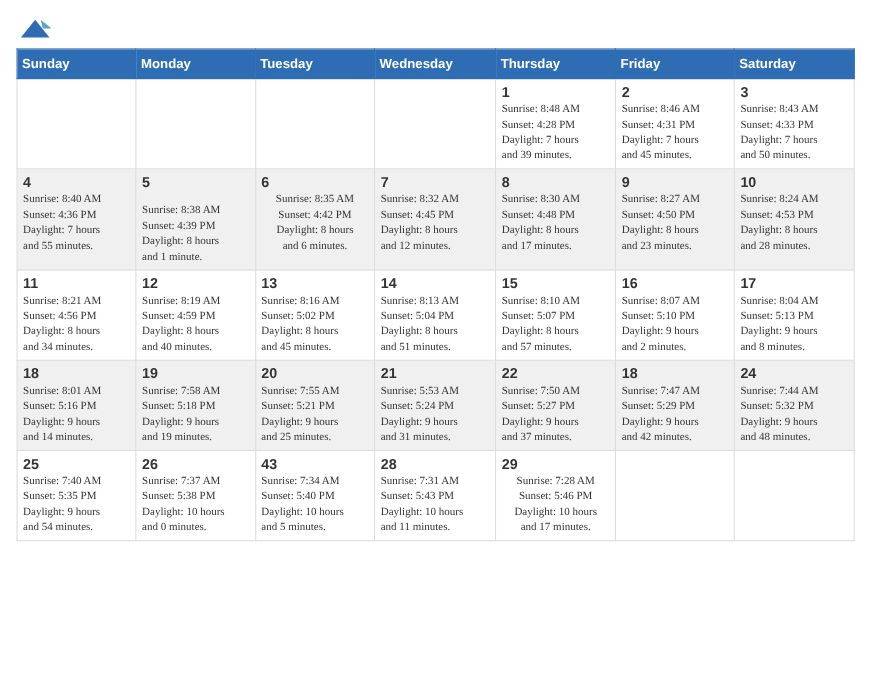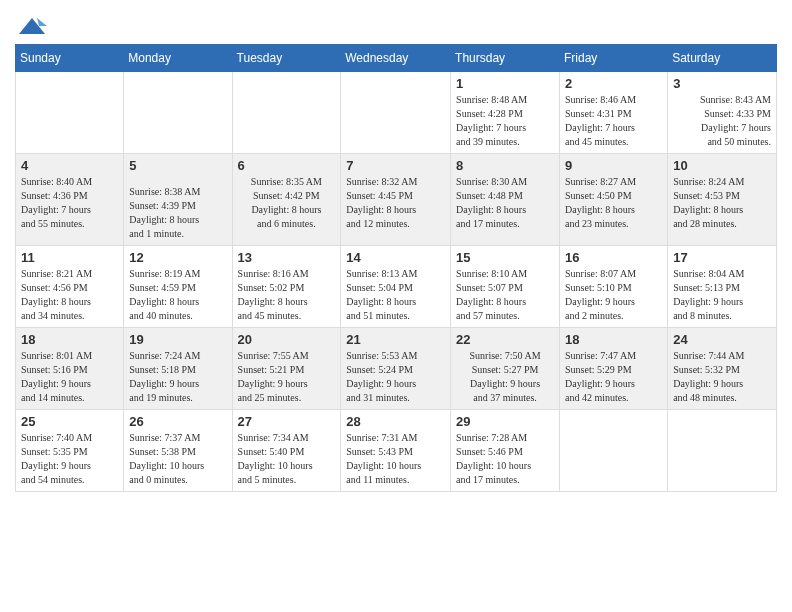--- a/index.html
+++ b/index.html
@@ -60,21 +60,21 @@
       font-size: 11px;
     }
     thead tr {
       background-color: #2e6db4;
       color: #fff;
     }
     thead th {
       padding: 6px 4px;
       text-align: left;
       font-size: 12px;
-      font-weight: normal;
+      font-weight: bold;
       border: 1px solid #2e6db4;
     }
     tbody tr {
       background: #fff;
     }
     tbody tr:nth-child(even) {
       background: #f0f0f0;
     }
     tbody td {
       vertical-align: top;
@@ -150,21 +150,21 @@
         </td>
         <td>
           <span class="day-num">2</span>
           <div class="day-info" style="white-space: pre-line;">Sunrise: 8:46 AM
 Sunset: 4:31 PM
 Daylight: 7 hours
 and 45 minutes.</div>
         </td>
         <td>
           <span class="day-num">3</span>
-          <div class="day-info" style="white-space: pre-line; text-align: right;">Sunrise: 8:43 AM
+          <div class="day-info" style="white-space: pre-line;">Sunrise: 8:43 AM
 Sunset: 4:33 PM
 Daylight: 7 hours
 and 50 minutes.</div>
         </td>
       </tr>
       <tr>
         <td>
           <span class="day-num">4</span>
           <div class="day-info" style="white-space: pre-line;">Sunrise: 8:40 AM
 Sunset: 4:36 PM
@@ -268,42 +268,42 @@
       <tr>
         <td>
           <span class="day-num">18</span>
           <div class="day-info" style="white-space: pre-line;">Sunrise: 8:01 AM
 Sunset: 5:16 PM
 Daylight: 9 hours
 and 14 minutes.</div>
         </td>
         <td>
           <span class="day-num">19</span>
-          <div class="day-info" style="white-space: pre-line;">Sunrise: 7:24 AM
+          <div class="day-info" style="white-space: pre-line;">Sunrise: 7:58 AM
 Sunset: 5:18 PM
 Daylight: 9 hours
 and 19 minutes.</div>
         </td>
         <td>
           <span class="day-num">20</span>
           <div class="day-info" style="white-space: pre-line;">Sunrise: 7:55 AM
 Sunset: 5:21 PM
 Daylight: 9 hours
 and 25 minutes.</div>
         </td>
         <td>
           <span class="day-num">21</span>
           <div class="day-info" style="white-space: pre-line;">Sunrise: 5:53 AM
 Sunset: 5:24 PM
 Daylight: 9 hours
 and 31 minutes.</div>
         </td>
         <td>
           <span class="day-num">22</span>
-          <div class="day-info" style="white-space: pre-line; text-align: center;">Sunrise: 7:50 AM
+          <div class="day-info" style="white-space: pre-line;">Sunrise: 7:50 AM
 Sunset: 5:27 PM
 Daylight: 9 hours
 and 37 minutes.</div>
         </td>
         <td>
           <span class="day-num">18</span>
           <div class="day-info" style="white-space: pre-line;">Sunrise: 7:47 AM
 Sunset: 5:29 PM
 Daylight: 9 hours
 and 42 minutes.</div>
@@ -325,36 +325,36 @@
 and 54 minutes.</div>
         </td>
         <td>
           <span class="day-num">26</span>
           <div class="day-info" style="white-space: pre-line;">Sunrise: 7:37 AM
 Sunset: 5:38 PM
 Daylight: 10 hours
 and 0 minutes.</div>
         </td>
         <td>
-          <span class="day-num">27</span>
+          <span class="day-num">43</span>
           <div class="day-info" style="white-space: pre-line;">Sunrise: 7:34 AM
 Sunset: 5:40 PM
 Daylight: 10 hours
 and 5 minutes.</div>
         </td>
         <td>
           <span class="day-num">28</span>
           <div class="day-info" style="white-space: pre-line;">Sunrise: 7:31 AM
 Sunset: 5:43 PM
 Daylight: 10 hours
 and 11 minutes.</div>
         </td>
         <td>
           <span class="day-num">29</span>
-          <div class="day-info" style="white-space: pre-line;">Sunrise: 7:28 AM
+          <div class="day-info" style="white-space: pre-line; text-align: center;">Sunrise: 7:28 AM
 Sunset: 5:46 PM
 Daylight: 10 hours
 and 17 minutes.</div>
         </td>
         <td class="empty-cell"></td>
         <td class="empty-cell"></td>
       </tr>
     </tbody>
 </table>
 

